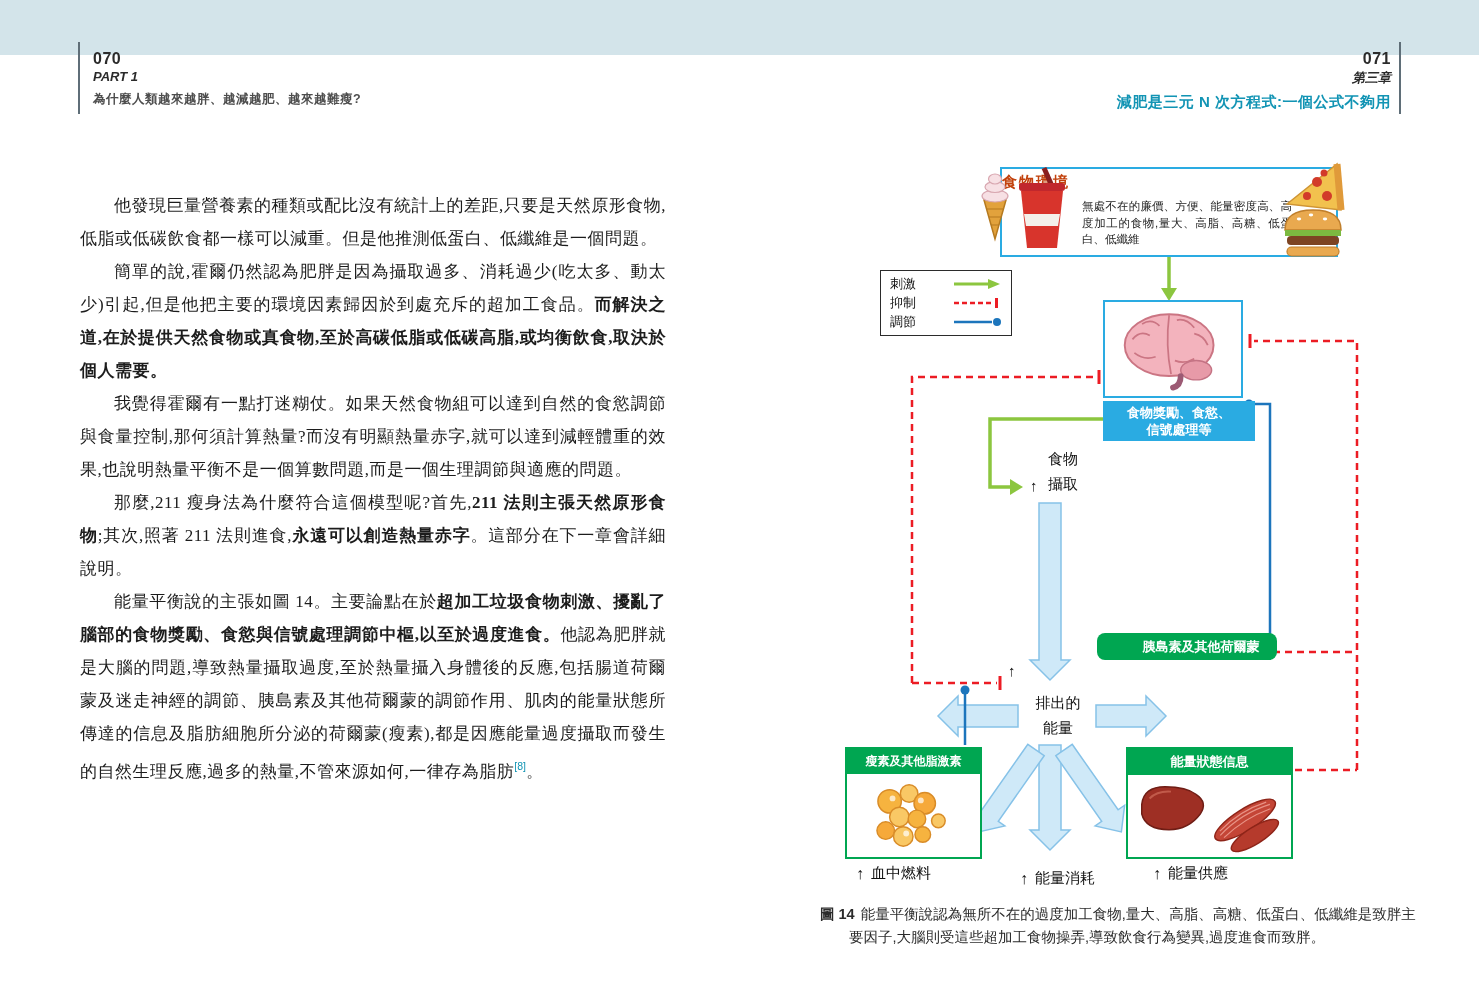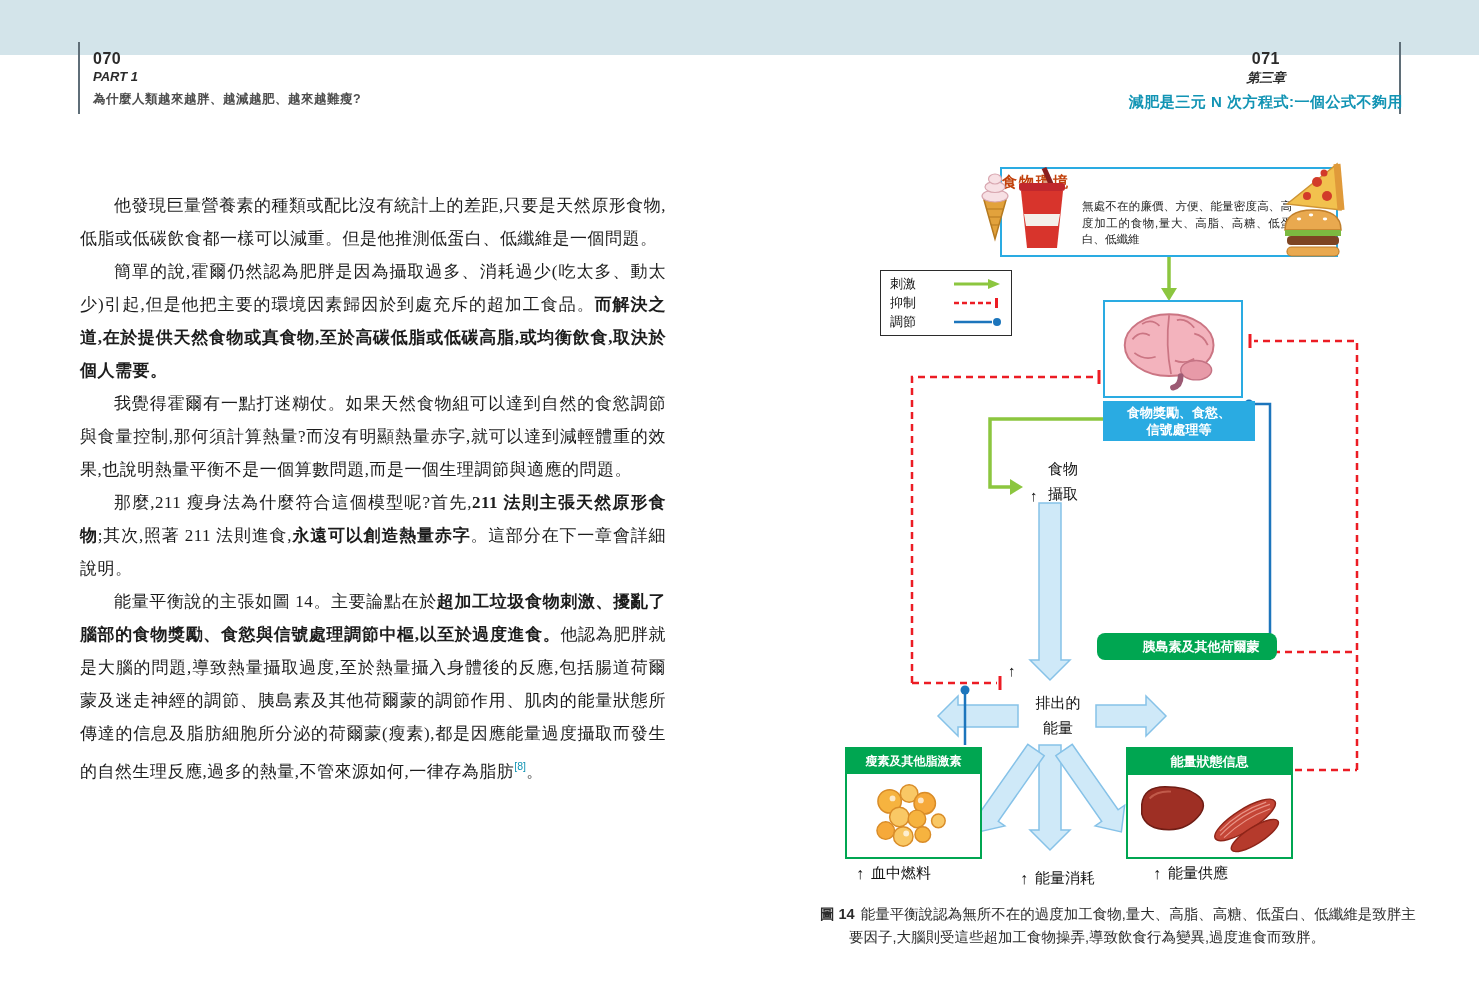--- a/index.html
+++ b/index.html
@@ -2,21 +2,21 @@
 <html><head>
 <meta charset="utf-8">
 <style>
   html,body{margin:0;padding:0;background:#ffffff;}
   .page{position:relative;width:1479px;height:1000px;background:#ffffff;overflow:hidden;font-family:"Liberation Sans",sans-serif;}
   .topband{position:absolute;left:0;top:0;width:100%;height:55px;background:#d3e4ea;}
   .vrule{position:absolute;top:42px;width:2px;height:72px;background:#5f6e78;}
   .vrule-left{left:78px;}
   .vrule-right{left:1399px;}
   .hdr-left{position:absolute;left:93px;top:50px;color:#2b2b2b;}
-  .hdr-right{position:absolute;right:76px;top:50px;text-align:center;color:#2b2b2b;}
+  .hdr-right{position:absolute;right:88px;top:50px;text-align:right;color:#2b2b2b;}
   .pagenum{font-size:16px;font-weight:bold;letter-spacing:.5px;}
   .part,.chapter{font-size:13px;font-weight:bold;margin-top:1px;font-style:italic;}
   .running-title{font-size:12.5px;font-weight:bold;color:#4d4d4d;margin-top:7px;letter-spacing:.5px;}
   .chapter-title{font-size:15px;font-weight:bold;color:#1294b4;margin-top:6px;letter-spacing:.5px;}
 
   .body-col{position:absolute;left:80px;top:189px;width:586px;font-family:"Liberation Serif","DejaVu Serif",serif;font-size:17px;line-height:33px;color:#1c1c1c;text-align:justify;letter-spacing:.5px;}
   .body-col p{margin:0;}
   .indent{text-indent:2em;}
   .b{font-weight:bold;}
   .sup{font-size:10.5px;color:#1294b4;vertical-align:super;font-family:"Liberation Sans",sans-serif;letter-spacing:0;}
@@ -36,21 +36,21 @@
   .fe-box{left:1000px;top:167px;width:338px;height:90px;}
   .fe-title{color:#c2410c;font-weight:bold;font-size:15px;text-align:left;padding-top:4px;letter-spacing:2px;}
   .fe-body{position:absolute;left:80px;top:29px;width:210px;font-size:11.5px;line-height:16.5px;color:#1f1f1f;text-align:justify;}
 
   .legend{position:absolute;left:880px;top:270px;width:132px;height:66px;border:1.5px solid #2b2b2b;background:#fff;box-sizing:border-box;display:flex;flex-direction:column;justify-content:space-around;padding:4px 9px;z-index:2;}
   .legend-row{display:flex;align-items:center;justify-content:space-between;font-size:13px;color:#111;}
 
   .brain-box{left:1103px;top:300px;width:140px;height:98px;display:flex;align-items:center;justify-content:center;}
   .brain-label{position:absolute;left:1103px;top:401px;width:140px;background:#2aabe2;color:#fff;font-size:13px;line-height:17px;font-weight:bold;text-align:center;padding:3px 6px;z-index:2;}
 
-  .food-intake{position:absolute;left:1048px;top:456px;font-size:15px;line-height:25px;color:#111;z-index:2;}
+  .food-intake{position:absolute;left:1048px;top:446px;font-size:15px;line-height:25px;color:#111;z-index:2;}
   .fi-arrow{position:absolute;left:-18px;top:27px;font-weight:bold;}
 
   .gut-box{left:1103px;top:455px;width:140px;height:156px;}
   .gut-header{font-size:13px;line-height:16px;padding:4px 0;}
   .gut-body{display:flex;align-items:center;justify-content:center;height:114px;}
 
   .insulin-box{position:absolute;left:1097px;top:633px;width:152px;height:27px;background:#00a651;border-radius:8px;color:#fff;font-size:13px;font-weight:bold;text-align:center;line-height:27px;z-index:2;padding-left:28px;}
 
   .hub-up{position:absolute;left:1008px;top:662px;font-size:15px;font-weight:bold;color:#111;z-index:2;}
   .hub{position:absolute;left:1022px;top:690px;width:72px;text-align:center;font-size:15px;line-height:25px;color:#111;z-index:2;}

